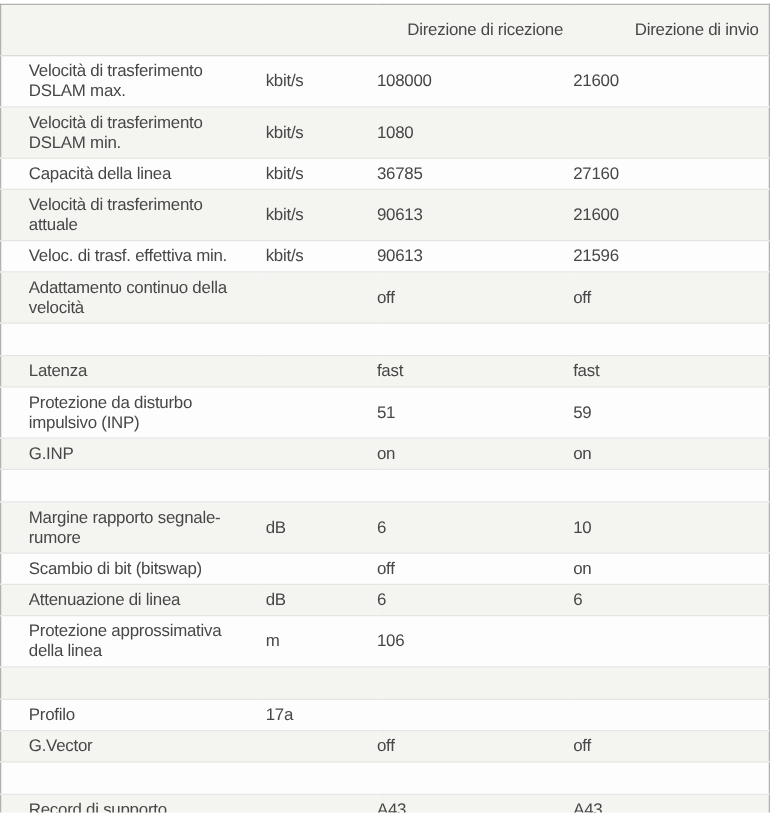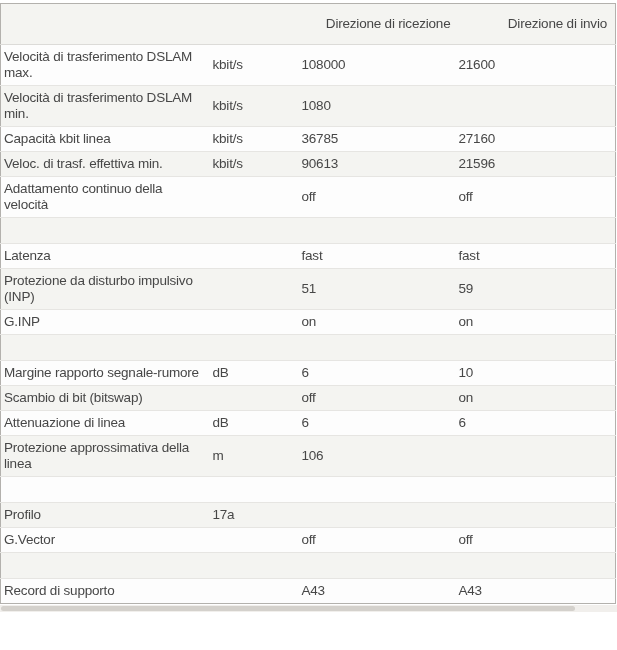--- a/index.html
+++ b/index.html
@@ -41,21 +41,21 @@
   tbody td {
     padding: 4px 0;
     line-height: 16px;
     vertical-align: middle;
     border-top: 1px solid #e6e5e2;
   }
   tbody tr:first-child td { border-top: none; }
   tbody tr:nth-child(even) td { background: #f4f4f1; }
   tbody tr:nth-child(odd)  td { background: #fdfdfd; }
 
-  td.c1 { padding-left: 3px; padding-right: 2px; }
+  td.c1 { padding-left: 22px; padding-right: 2px; }
   td.c2 { padding-left: 6px; text-align: left; }
   td.c3 { text-align: left; padding-right: 8px; }
   td.c4 { padding-right: 8px; }
 
   tr.spacer td { height: 17px; }
 
   .hscrollbar {
     margin-top: 1px;
     width: 617px;
     height: 7px;
@@ -98,24 +98,30 @@
         <td class="c3">108000</td>
         <td class="c4">21600</td>
       </tr>
       <tr>
         <td class="c1">Velocità di trasferimento DSLAM min.</td>
         <td class="c2">kbit/s</td>
         <td class="c3">1080</td>
         <td class="c4"></td>
       </tr>
       <tr>
-        <td class="c1">Capacità kbit linea</td>
+        <td class="c1">Capacità della linea</td>
         <td class="c2">kbit/s</td>
         <td class="c3">36785</td>
         <td class="c4">27160</td>
+      </tr>
+      <tr>
+        <td class="c1">Velocità di trasferimento attuale</td>
+        <td class="c2">kbit/s</td>
+        <td class="c3">90613</td>
+        <td class="c4">21600</td>
       </tr>
       <tr>
         <td class="c1">Veloc. di trasf. effettiva min.</td>
         <td class="c2">kbit/s</td>
         <td class="c3">90613</td>
         <td class="c4">21596</td>
       </tr>
       <tr>
         <td class="c1">Adattamento continuo della velocità</td>
         <td class="c2"></td>

